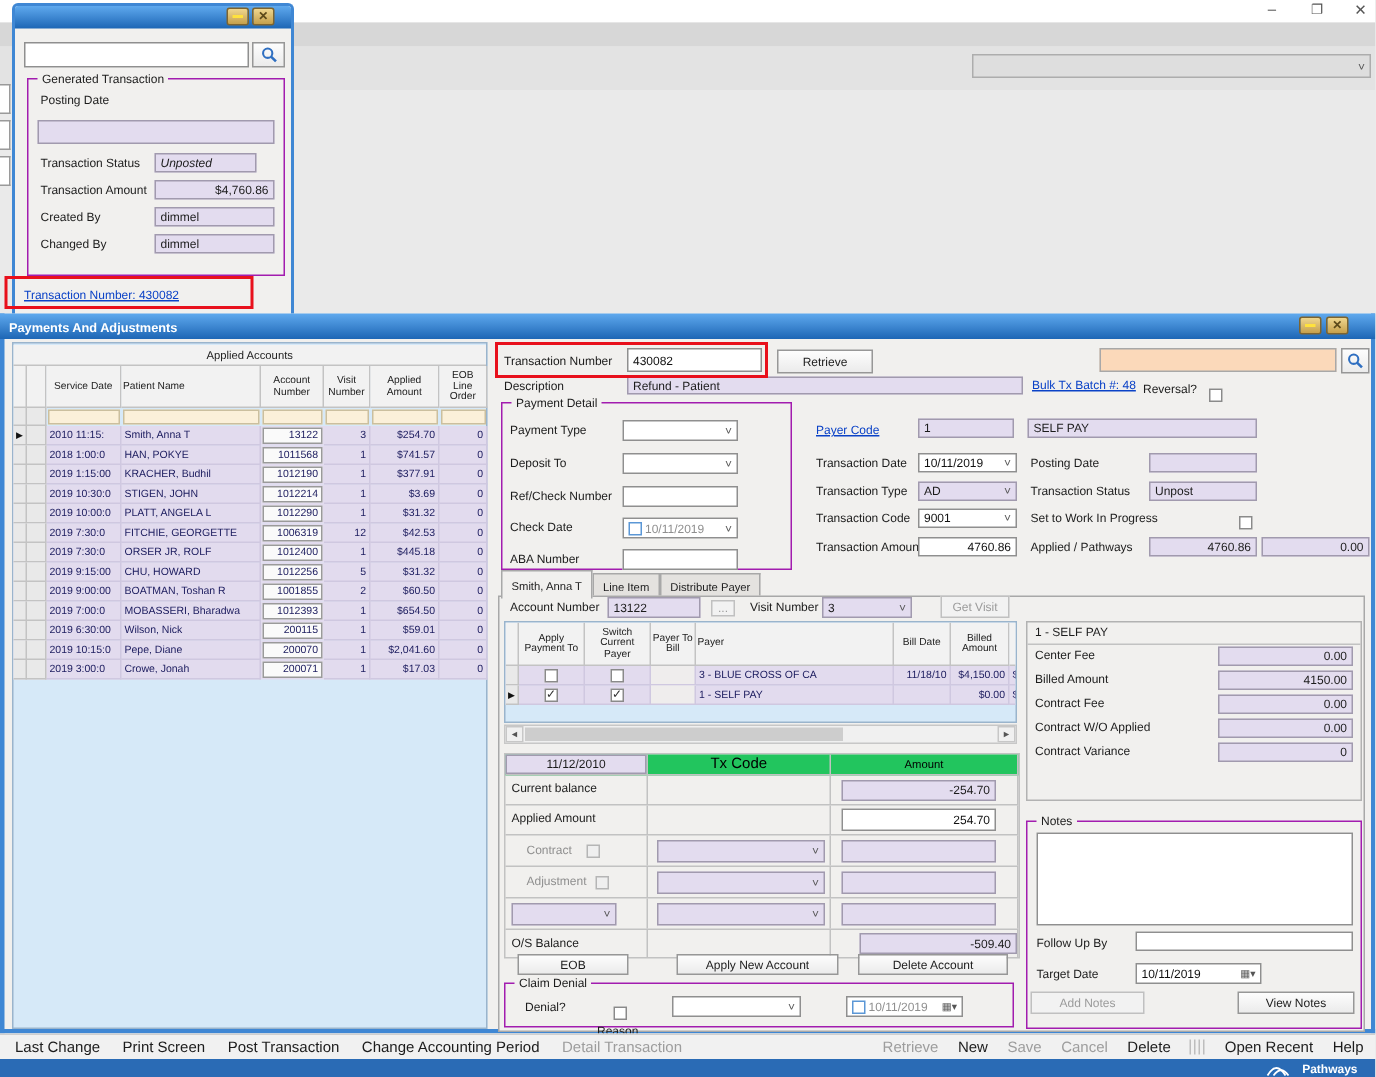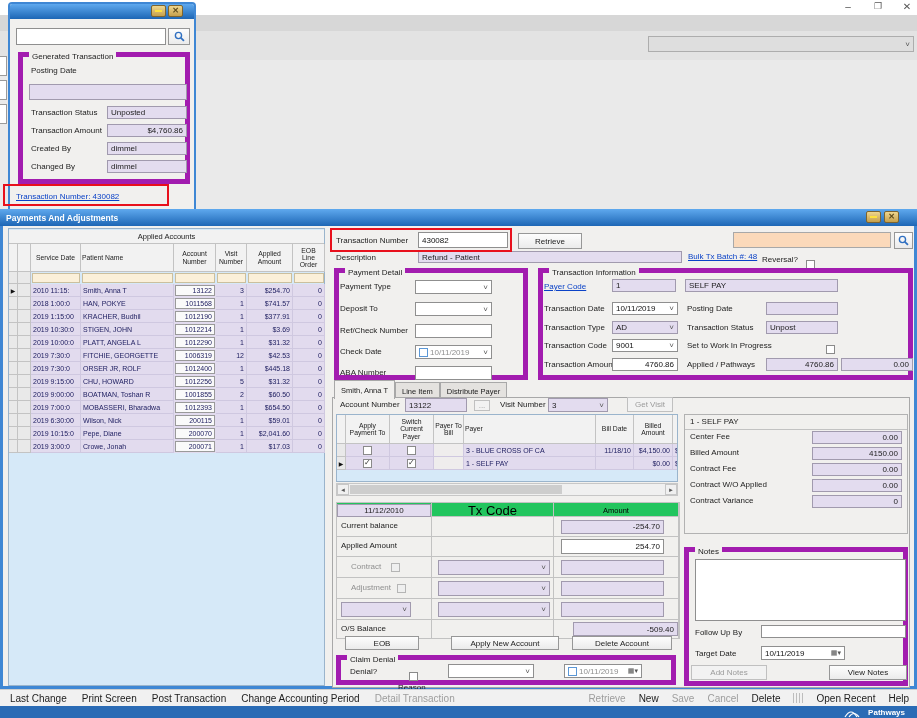--- a/index.html
+++ b/index.html
@@ -6,21 +6,21 @@
   .screen{position:relative;width:917px;height:718px;overflow:hidden;background:#eaeaea;}
   .abs{position:absolute;box-sizing:border-box;}
   .lbl{font-size:8px;color:#1c1c1c;white-space:nowrap;line-height:1.1;}
   .lbl.gray{color:#8f8f8f;}
   .tb{background:#fff;border:1px solid #8f8f8f;font-size:8px;color:#111;display:flex;align-items:center;padding:0 3px;overflow:hidden;white-space:nowrap;}
   .lav{background:#e3dcef;border:1px solid #a19aae;font-size:8px;color:#1c1c1c;display:flex;align-items:center;padding:0 3px;overflow:hidden;white-space:nowrap;}
   .rt{justify-content:flex-end;}
   .dd::after{content:"˅";margin-left:auto;color:#555;font-size:8px;padding-left:3px;}
   .btn{background:linear-gradient(#fdfdfd,#ebebeb);border:1px solid #979797;font-size:8px;color:#1c1c1c;display:flex;align-items:center;justify-content:center;white-space:nowrap;}
   .btn.dis{color:#9b9b9b;border-color:#c0c0c0;background:#f2f2f2;}
-  .grp{border:5px solid #a21caf;}
+  .grp{border:1px solid #a21caf;}
   .legend{position:absolute;top:-5px;left:6px;background:#f1f0ee;padding:0 3px;font-size:8px;color:#1c1c1c;white-space:nowrap;}
   .link{font-size:8px;color:#0b42c7;text-decoration:underline;white-space:nowrap;cursor:pointer;}
   .titlebar{background:linear-gradient(#5fa9ee,#1d66b5);color:#fff;font-weight:bold;font-size:8.5px;display:flex;align-items:center;}
   .goldbtn{width:15px;height:12px;background:linear-gradient(#efd68e,#c5a04c);border:1px solid #7c6430;border-radius:2px;display:flex;align-items:center;justify-content:center;font-size:8px;color:#5d4a1a;font-weight:bold;line-height:1;}
   .cb{width:9px;height:9px;background:#fff;border:1px solid #8a8a8a;display:inline-block;position:relative;box-sizing:border-box;}
   .cb.blue{border-color:#5b97d6;}
   .cb.dis{background:#efefef;border-color:#b5b5b5;}
   .cb.checked::after{content:"✓";position:absolute;top:-2px;left:0px;font-size:8px;color:#333;}
   .redbox{border:2px solid #e8101c;background:transparent;z-index:30;}
   
@@ -84,21 +84,21 @@
       <svg width="11" height="11" viewBox="0 0 16 16">
           <circle cx="6.5" cy="6.5" r="4.5" fill="none" stroke="#2f6fc1" stroke-width="2"></circle>
           <line x1="10" y1="10" x2="14.5" y2="14.5" stroke="#2f6fc1" stroke-width="2.5"></line>
         </svg>
     </div>
     <div class="grp abs" style="left:8px;top:48px;width:172px;height:132px;">
       <span class="legend">Generated Transaction</span>
       <div class="lbl abs" style="left:8px;top:10px;">Posting Date</div>
       <div class="lav abs" style="left:6px;top:27px;width:158px;height:16px;"></div>
       <div class="lbl abs" style="left:8px;top:52px;">Transaction Status</div>
-      <div class="lav abs" style="left:84px;top:49px;width:80px;height:13px;">Unposted</div>
+      <div class="lav abs" style="left:84px;top:49px;width:68px;height:13px;font-style:italic;">Unposted</div>
       <div class="lbl abs" style="left:8px;top:70px;">Transaction Amount</div>
       <div class="lav rt abs" style="left:84px;top:67px;width:80px;height:13px;">$4,760.86</div>
       <div class="lbl abs" style="left:8px;top:88px;text-align:center;">Created By</div>
       <div class="lav abs" style="left:84px;top:85px;width:80px;height:13px;">dimmel</div>
       <div class="lbl abs" style="left:8px;top:106px;">Changed By</div>
       <div class="lav abs" style="left:84px;top:103px;width:80px;height:13px;">dimmel</div>
     </div>
     <a class="link abs" style="left:6px;top:188px;">Transaction Number: 430082</a>
   </div>
   <div class="redbox abs" style="left:3px;top:184px;width:166px;height:22px;"></div>
@@ -312,23 +312,20 @@
   <div class="tb abs" style="left:415px;top:324px;width:77px;height:14px;"></div>
   <div class="lbl abs" style="left:340px;top:348px;">Check Date</div>
   <div class="tb dd abs" style="left:415px;top:345px;width:77px;height:14px;gap:2px;color:#8f8f8f;">
       <span class="cb blue"></span>
       <span>10/11/2019</span>
     </div>
   <div class="lbl abs" style="left:340px;top:369px;">ABA Number</div>
   <div class="tb abs" style="left:415px;top:366px;width:77px;height:14px;"></div>
 
   
-  <div class="grp abs" style="left:538px;top:268px;width:375px;height:112px;">
-    <span class="legend">Transaction Information</span>
-  </div>
   <a class="link abs" style="left:544px;top:282px;">Payer Code</a>
   <div class="lav abs" style="left:612px;top:279px;width:64px;height:13px;">1</div>
   <div class="lav abs" style="left:685px;top:279px;width:153px;height:13px;">SELF PAY</div>
   <div class="lbl abs" style="left:544px;top:305px;">Transaction Date</div>
   <div class="tb dd abs" style="left:612px;top:302px;width:66px;height:13px;">10/11/2019</div>
   <div class="lbl abs" style="left:687px;top:305px;">Posting Date</div>
   <div class="lav abs" style="left:766px;top:302px;width:72px;height:13px;"></div>
   <div class="lbl abs" style="left:544px;top:324px;">Transaction Type</div>
   <div class="lav dd abs" style="left:612px;top:321px;width:66px;height:13px;">AD</div>
   <div class="lbl abs" style="left:687px;top:324px;">Transaction Status</div>
@@ -413,21 +410,21 @@
     <div class="thumb abs" style="left:13px;top:1px;width:212px;height:9px;"></div>
     <div class="arrowbtn abs" style="left:328px;top:0;width:12px;height:11px;">►</div>
   </div>
 
   
   <div class="abs" style="left:336px;top:502px;width:344px;border:1px solid #c2c2c2;background:#f1f0ee;">
     <div class="bal-row" style="height:13px;background:#22c55e;">
       <div style="justify-content:center;">
           <span class="lav" style="width:86px;height:11px;justify-content:center;">11/12/2010</span>
         </div>
-      <div style="justify-content:center;font-size:13px;">Tx Code</div>
+      <div style="justify-content:center;font-size:10px;">Tx Code</div>
       <div style="justify-content:center;font-size:7.5px;">Amount</div>
     </div>
     <div class="bal-row" style="height:19px;">
       <div class="lbl" style="padding-left:4px;">Current balance</div>
       <div></div>
       <div>
           <span class="lav rt" style="width:95px;height:12px;margin-left:7px;">-254.70</span>
         </div>
     </div>
     <div class="bal-row" style="height:19px;">

